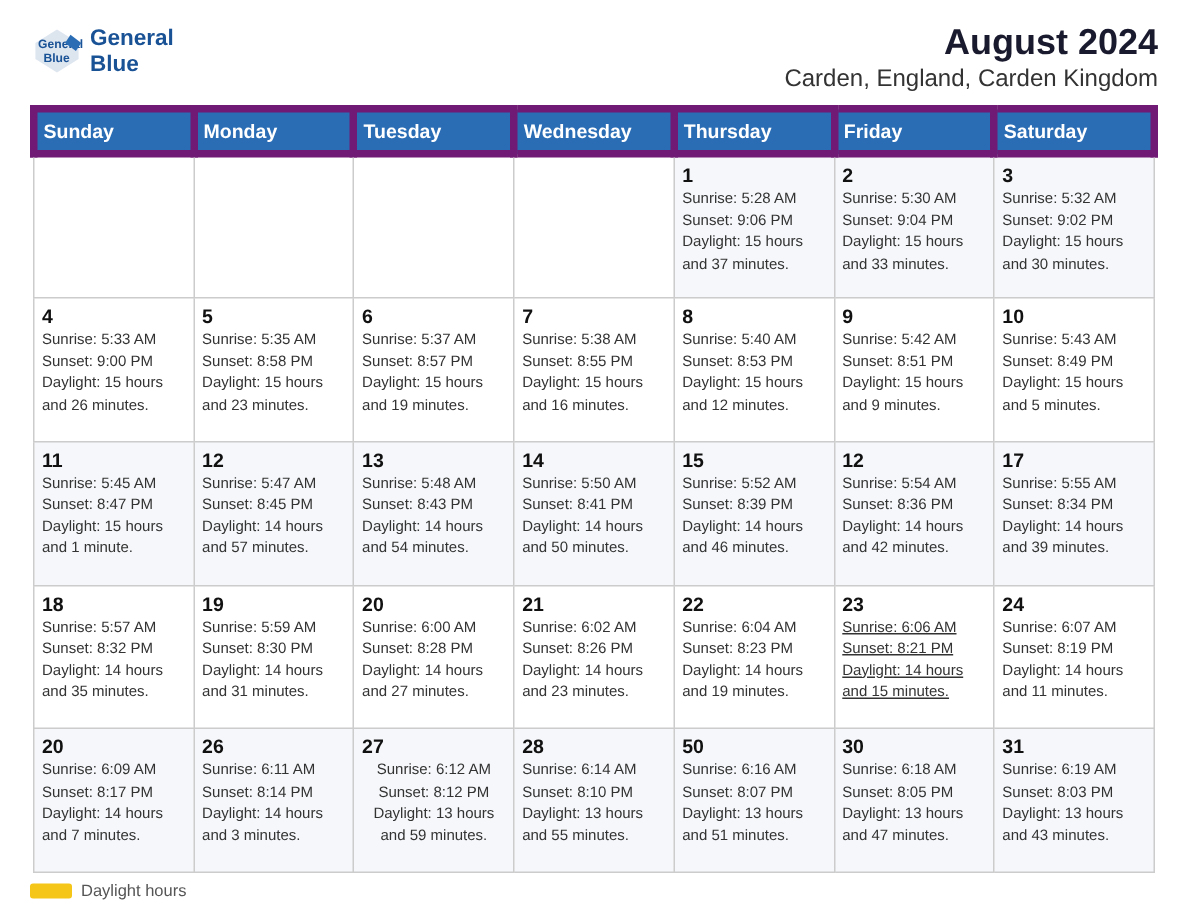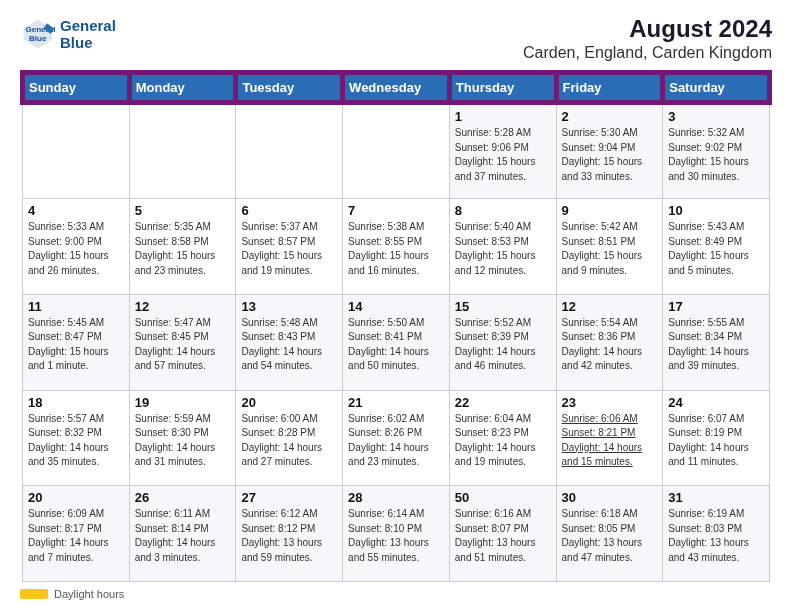--- a/index.html
+++ b/index.html
@@ -333,21 +333,21 @@
           </td>
           <td>
             <div class="day-number">26</div>
             <div class="day-info" style="white-space: pre-line;">Sunrise: 6:11 AM
 Sunset: 8:14 PM
 Daylight: 14 hours
 and 3 minutes.</div>
           </td>
           <td>
             <div class="day-number">27</div>
-            <div class="day-info" style="white-space: pre-line;">Sunrise: 6:12 AM
+            <div class="day-info" style="white-space: pre-line; text-align: center;">Sunrise: 6:12 AM
 Sunset: 8:12 PM
 Daylight: 13 hours
 and 59 minutes.</div>
           </td>
           <td>
             <div class="day-number">28</div>
             <div class="day-info" style="white-space: pre-line;">Sunrise: 6:14 AM
 Sunset: 8:10 PM
 Daylight: 13 hours
 and 55 minutes.</div>

